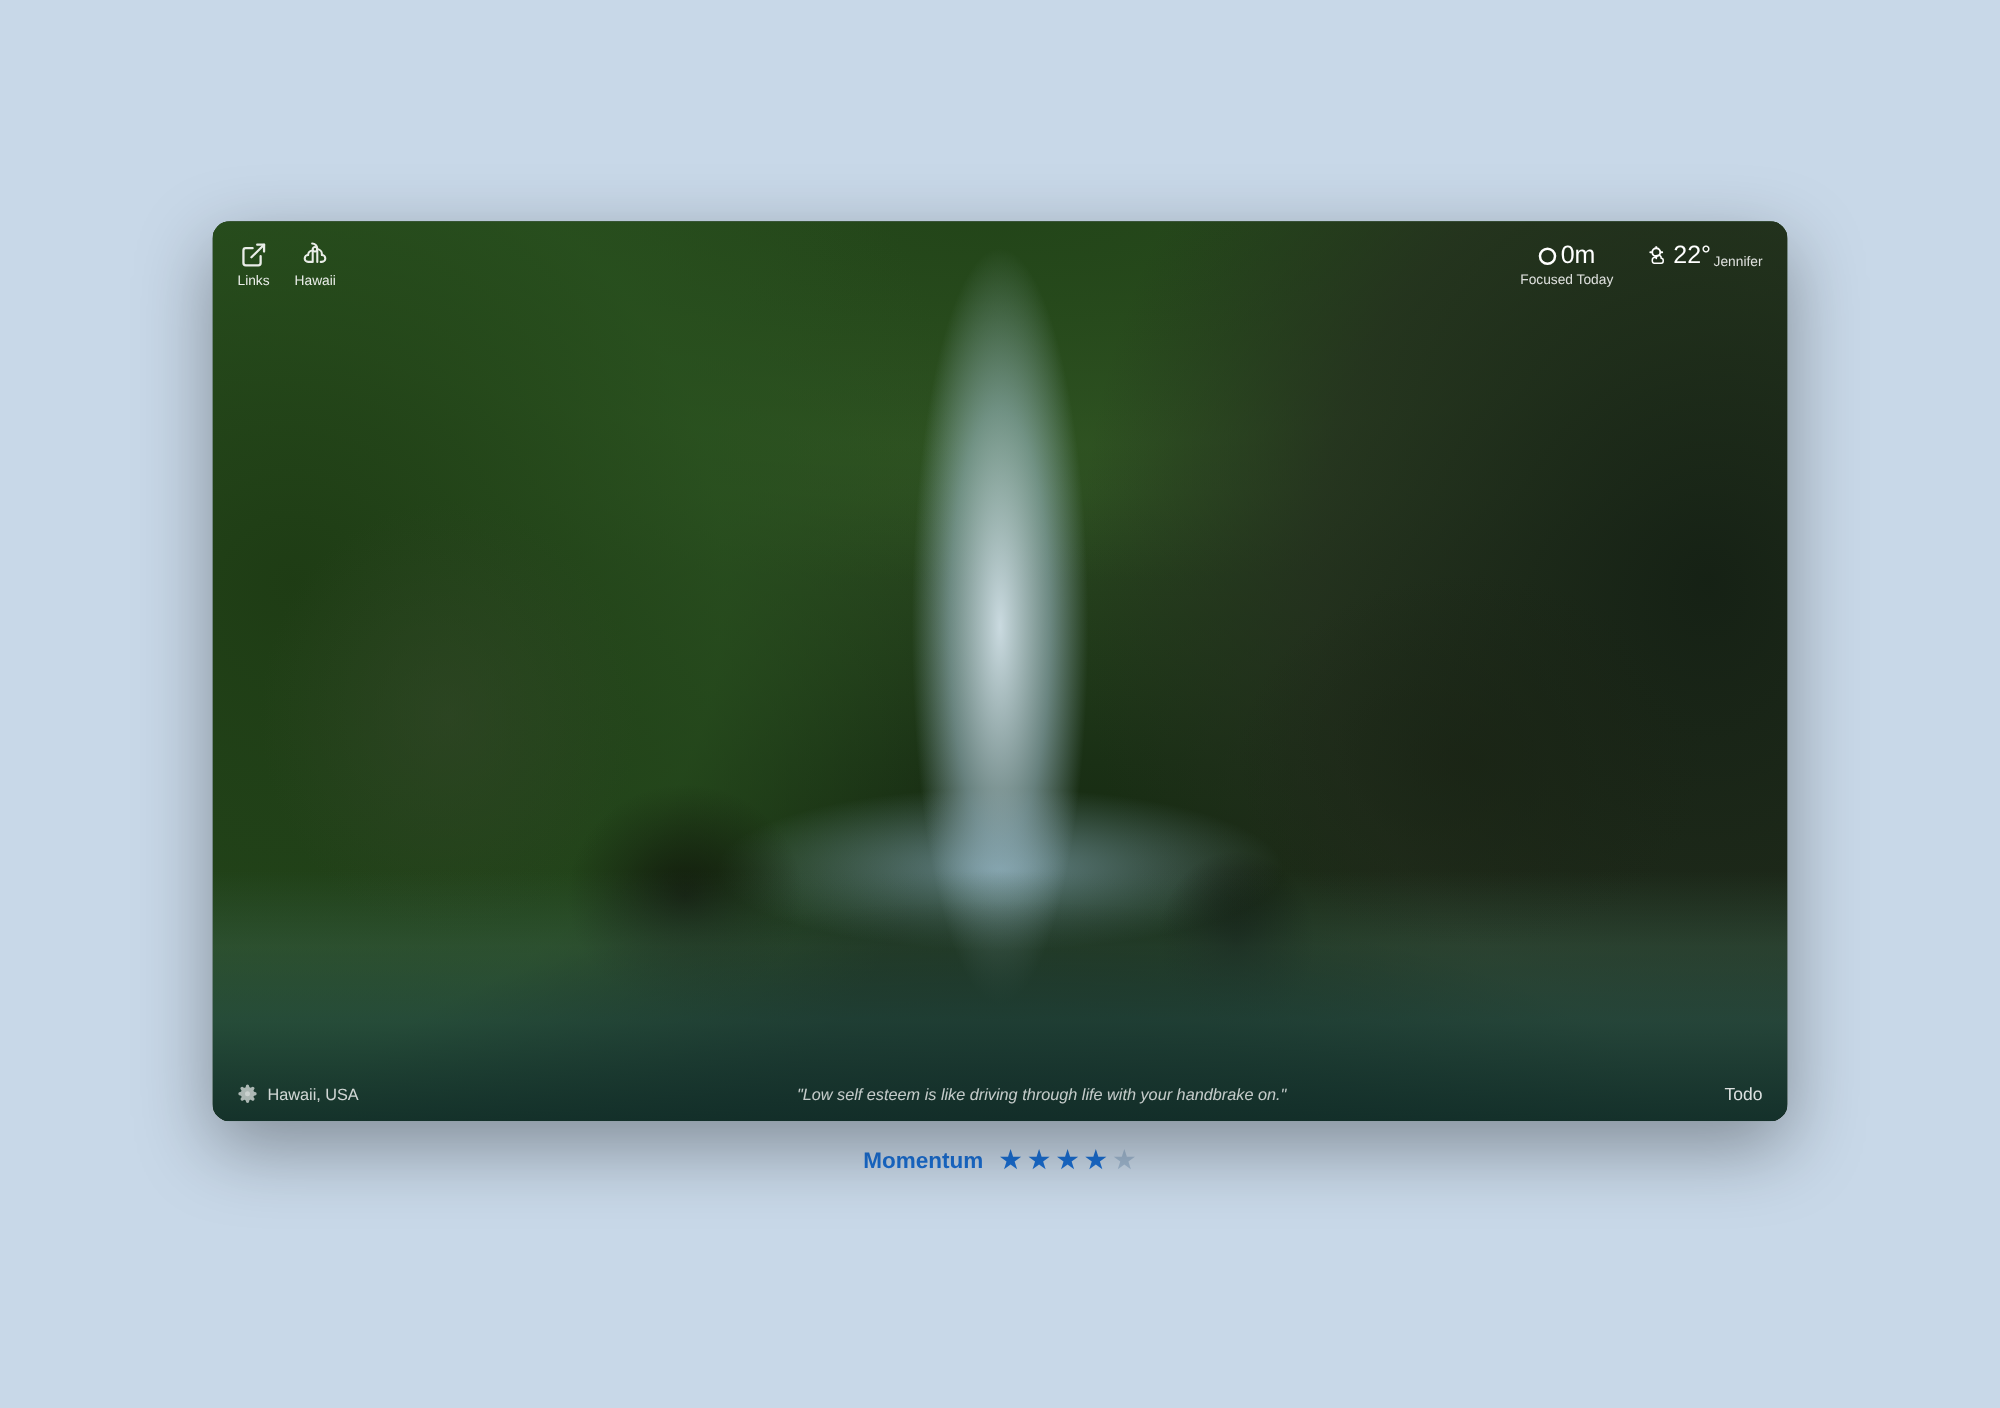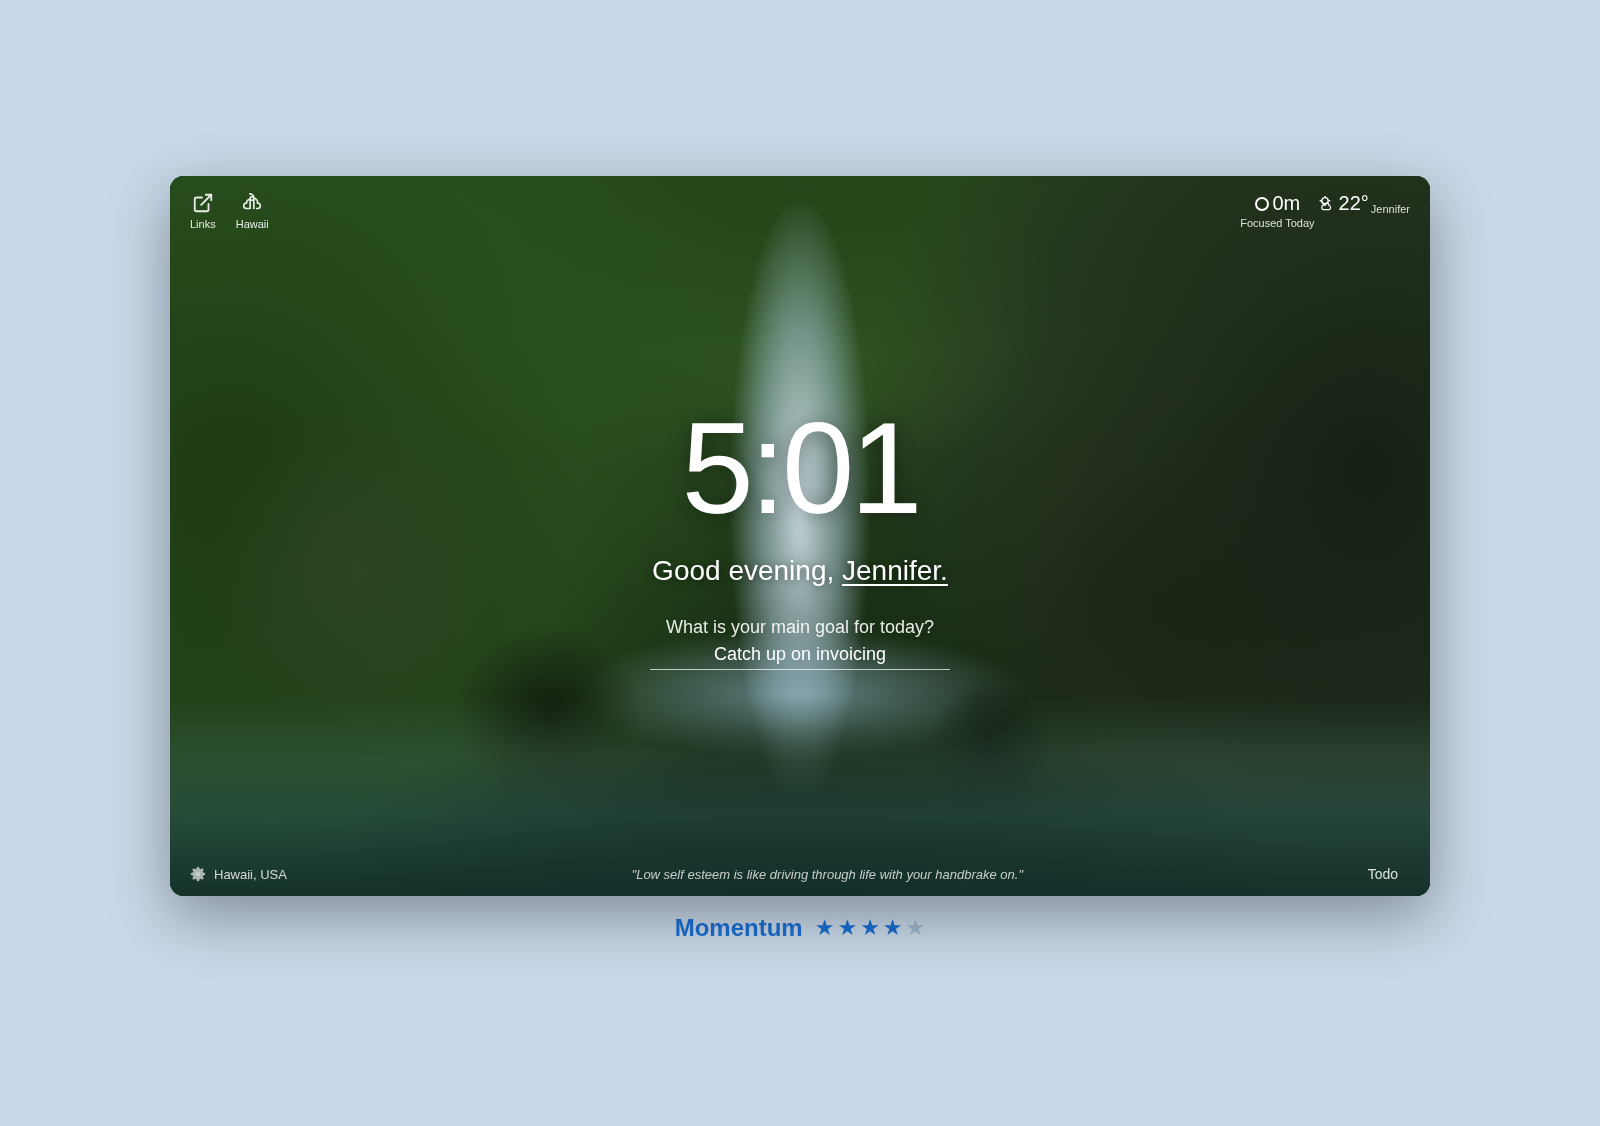--- a/index.html
+++ b/index.html
@@ -119,20 +119,21 @@
     }
 
     .top-bar-item .label {
       font-size: 11px;
       color: white;
       font-weight: 400;
     }
 
     .top-right {
       display: flex;
+      gap: 24px;
       align-items: flex-start;
     }
 
     .focus-widget {
       display: flex;
       flex-direction: column;
       align-items: center;
       gap: 2px;
       cursor: pointer;
     }
@@ -236,21 +237,21 @@
       border-bottom: 1px solid rgba(255,255,255,0.7);
       padding-bottom: 4px;
       min-width: 300px;
       text-align: center;
     }
 
     .bottom-bar {
       position: absolute;
       bottom: 0;
       left: 0;
-      right: 12px;
+      right: 0;
       display: flex;
       justify-content: space-between;
       align-items: center;
       padding: 14px 20px;
       z-index: 10;
     }
 
     .location-info {
       display: flex;
       align-items: center;
@@ -283,21 +284,21 @@
 
     .app-footer {
       display: flex;
       align-items: center;
       justify-content: center;
       gap: 12px;
       padding: 18px 0 8px 0;
     }
 
     .app-name {
-      font-size: 24px;
+      font-size: 18px;
       font-weight: 700;
       color: #1a6fd4;
     }
 
     .stars {
       display: flex;
       gap: 3px;
     }
 
     .star {
@@ -361,30 +362,20 @@
               <line x1="17" y1="6" x2="18" y2="6" stroke="white" stroke-width="1.8" stroke-linecap="round"></line>
               <path d="M8 14 Q8 11 11 11 Q11 9 14 9 Q17 9 17 12 Q19 12 19 14.5 Q19 17 17 17 H10 Q8 17 8 14 Z" fill="none" stroke="white" stroke-width="1.5"></path>
             </svg>
             <span>22°</span>
           </div>
           <div class="city-label">Jennifer</div>
         </div>
       </div>
     </div>
 
-    <div class="center-content">
-      <div class="clock">5:01</div>
-      <div class="greeting">
-        Good evening, <span class="name">Jennifer.</span>
-      </div>
-      <div class="goal-section">
-        <div class="goal-question">What is your main goal for today?</div>
-        <div class="goal-answer">Catch up on invoicing</div>
-      </div>
-    </div>
 
     <div class="bottom-bar">
       <div class="location-info">
         <svg class="gear-icon" viewBox="0 0 24 24" fill="rgba(255,255,255,0.8)">
           <path d="M12 15a3 3 0 100-6 3 3 0 000 6z"></path>
           <path d="M19.4 15a1.65 1.65 0 00.33 1.82l.06.06a2 2 0 010 2.83 2 2 0 01-2.83 0l-.06-.06a1.65 1.65 0 00-1.82-.33 1.65 1.65 0 00-1 1.51V21a2 2 0 01-4 0v-.09A1.65 1.65 0 009 19.4a1.65 1.65 0 00-1.82.33l-.06.06a2 2 0 01-2.83-2.83l.06-.06A1.65 1.65 0 004.68 15a1.65 1.65 0 00-1.51-1H3a2 2 0 010-4h.09A1.65 1.65 0 004.6 9a1.65 1.65 0 00-.33-1.82l-.06-.06a2 2 0 012.83-2.83l.06.06A1.65 1.65 0 009 4.68a1.65 1.65 0 001-1.51V3a2 2 0 014 0v.09a1.65 1.65 0 001 1.51 1.65 1.65 0 001.82-.33l.06-.06a2 2 0 012.83 2.83l-.06.06A1.65 1.65 0 0019.4 9a1.65 1.65 0 001.51 1H21a2 2 0 010 4h-.09a1.65 1.65 0 00-1.51 1z"></path>
         </svg>
         <span>Hawaii, USA</span>
       </div>
       <div class="quote-text">"Low self esteem is like driving through life with your handbrake on."</div>

